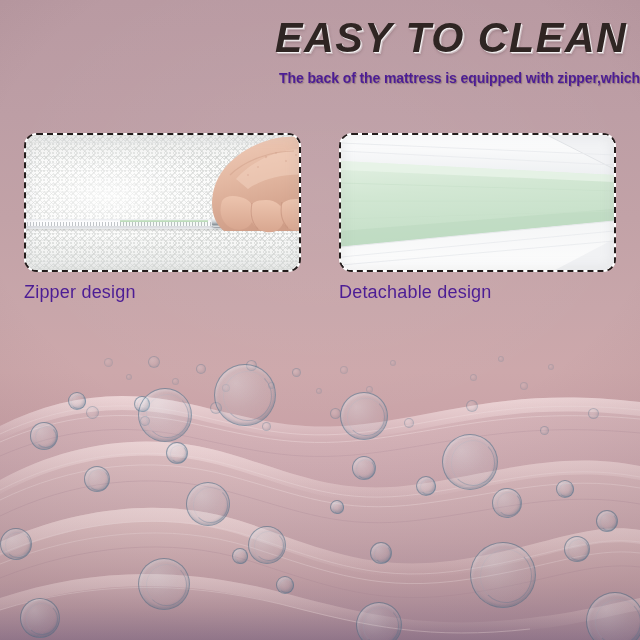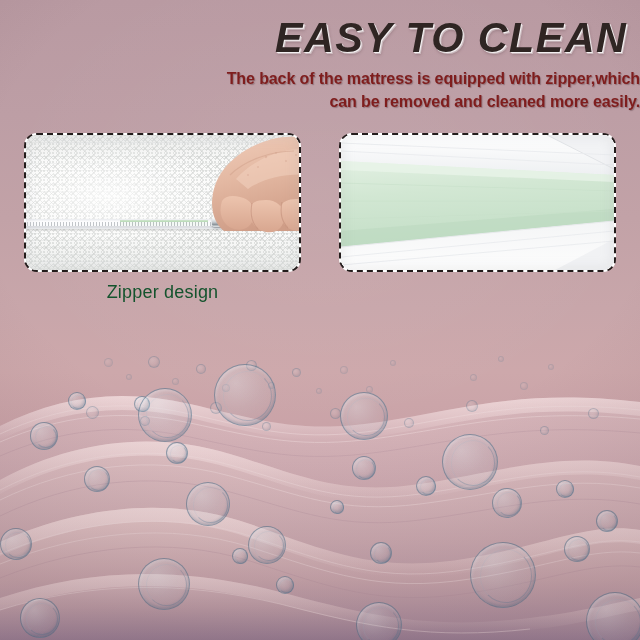--- a/index.html
+++ b/index.html
@@ -107,24 +107,24 @@
     letter-spacing: 1.5px;
     color: #2f2523;
     text-shadow:
        1px 1px 0 rgba(255,255,255,0.78),
        2px 2px 0 rgba(255,255,255,0.42),
        2px 3px 3px rgba(90,62,70,0.30);
     transform: scaleX(0.96);
   }
   .subtitle {
     margin: 6px 0 0 0;
-    font-size: 16px;
+    font-size: 14px;
     line-height: 23px;
     font-weight: bold;
-    color: #7f1d1d;
+    color: #4c1d95;
     letter-spacing: -0.1px;
     text-shadow: 1px 1px 1px rgba(95,66,74,0.45);
   }
 
   
   .panels {
     position: absolute;
     left: 0; right: 0;
     top: 133px;
   }
@@ -138,24 +138,23 @@
     position: relative;
     height: 139px;
     border: 2px dashed #231c1b;
     border-radius: 13px;
     overflow: hidden;
     background: #fff;
     box-sizing: border-box;
   }
   .caption {
     margin-top: 10px;
-    text-align: center;
     font-size: 18px;
     line-height: 21px;
-    color: #14532d;
+    color: #4c1d95;
     letter-spacing: 0.2px;
   }
 
   
   .knit {
     position: absolute;
     inset: 0;
     background-color: #fbfbfa;
     background-image:
       repeating-linear-gradient(135deg,
@@ -367,21 +366,20 @@
     <div class="bub" style="left:586px;top:262px;width:58px;height:58px;"></div>
     <div class="bub" style="left:20px;top:268px;width:40px;height:40px;"></div>
   </div>
 
   <div class="bg-vignette"></div>
 
   <div class="header">
     <h1 class="title">EASY TO CLEAN</h1>
     <p class="subtitle">
       <span>The back of the mattress is equipped with zipper,which</span><br>
-      <span>can be removed and cleaned more easily.</span>
     </p>
   </div>
 
   <div class="panels">
     <div class="panel-row">
 
       <div class="panel">
         <div class="photo">
           <div class="knit"></div>
           <div class="knit-shade"></div>
@@ -492,18 +490,19 @@
 
               <g stroke="#c8e0ca" stroke-width="1" fill="none" opacity=".6">
                 <path d="M0,48 L273,56"></path>
                 <path d="M0,66 L273,66"></path>
                 <path d="M0,84 L273,76"></path>
               </g>
             </svg>
           </div>
           <div class="photo-inner-shade"></div>
         </div>
+        <div class="caption">Detachable design</div>
       </div>
 
     </div>
   </div>
 
 </div>
 
 </body></html>

